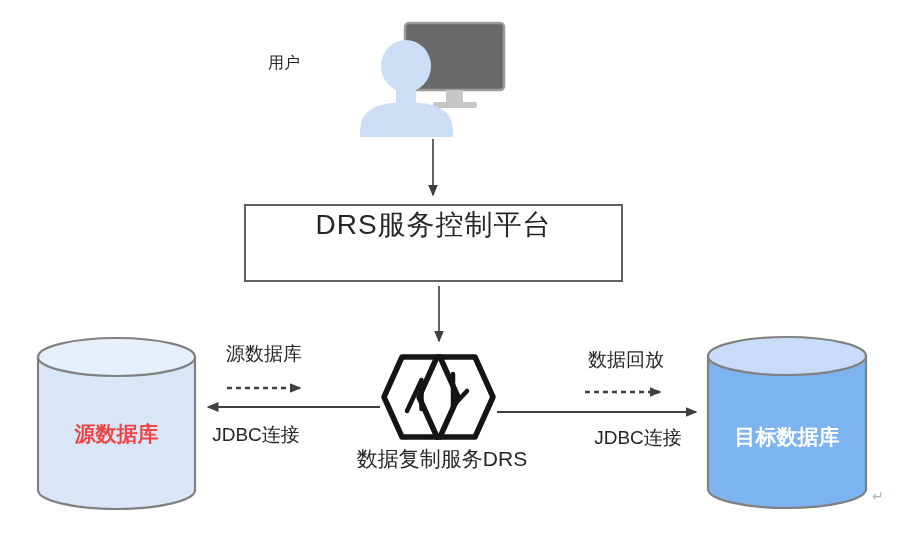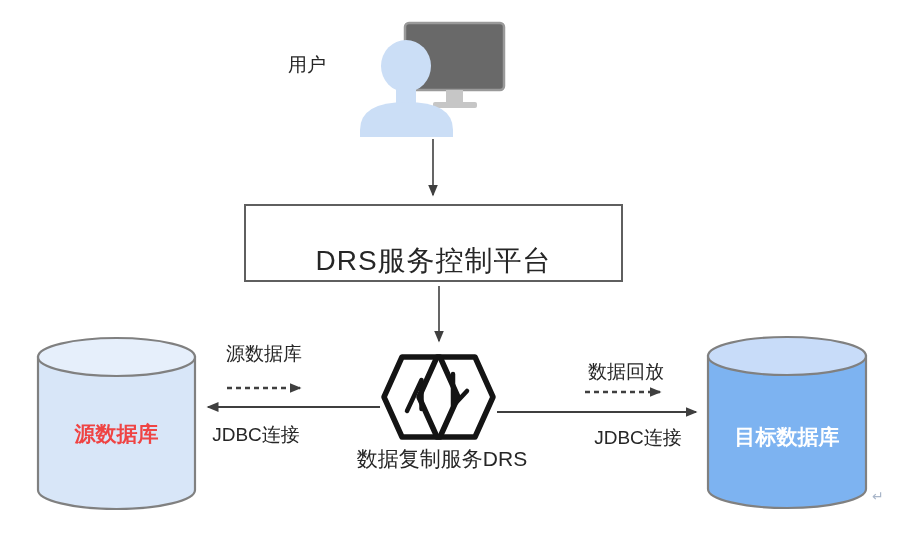--- a/index.html
+++ b/index.html
@@ -18,31 +18,31 @@
     color:var(--text,#262626);
     line-height:1.15;
   }
   .lbl.center{text-align:center;}
   .platform-box{
     position:absolute;
     left:244px;top:204px;width:379px;height:78px;
     border:2px solid var(--box-border,#5f5f5f);
     background:#ffffff;
     box-sizing:border-box;
-    display:flex;align-items:flex-end;justify-content:center;
+    display:flex;align-items:flex-start;justify-content:center;
     font-size:28px;
     letter-spacing:1px;
   }
-  .user-label{left:288px;top:54px;font-size:19px;}
+  .user-label{left:268px;top:54px;font-size:16px;}
   .drs-label{left:342px;top:447px;width:200px;font-size:21px;}
   .src-label{left:38px;top:422px;width:157px;font-size:21px;font-weight:600;color:#ef4444;}
   .tgt-label{left:708px;top:425px;width:158px;font-size:21px;font-weight:600;color:var(--db-text-light,#ffffff);}
   .l-data{left:214px;top:343px;width:100px;font-size:19px;}
   .l-conn{left:206px;top:424px;width:100px;font-size:19px;}
-  .r-data{left:576px;top:349px;width:100px;font-size:19px;margin-top:12px;}
+  .r-data{left:576px;top:349px;width:100px;font-size:19px;}
   .r-conn{left:588px;top:427px;width:100px;font-size:19px;}
   .return-mark{left:872px;top:488px;font-size:14px;color:var(--return-mark,#a9b6c9);}
 </style>
 </head>
 <body>
 
 <div class="stage">
 
   <svg width="906" height="539" viewBox="0 0 906 539">
     <defs>

